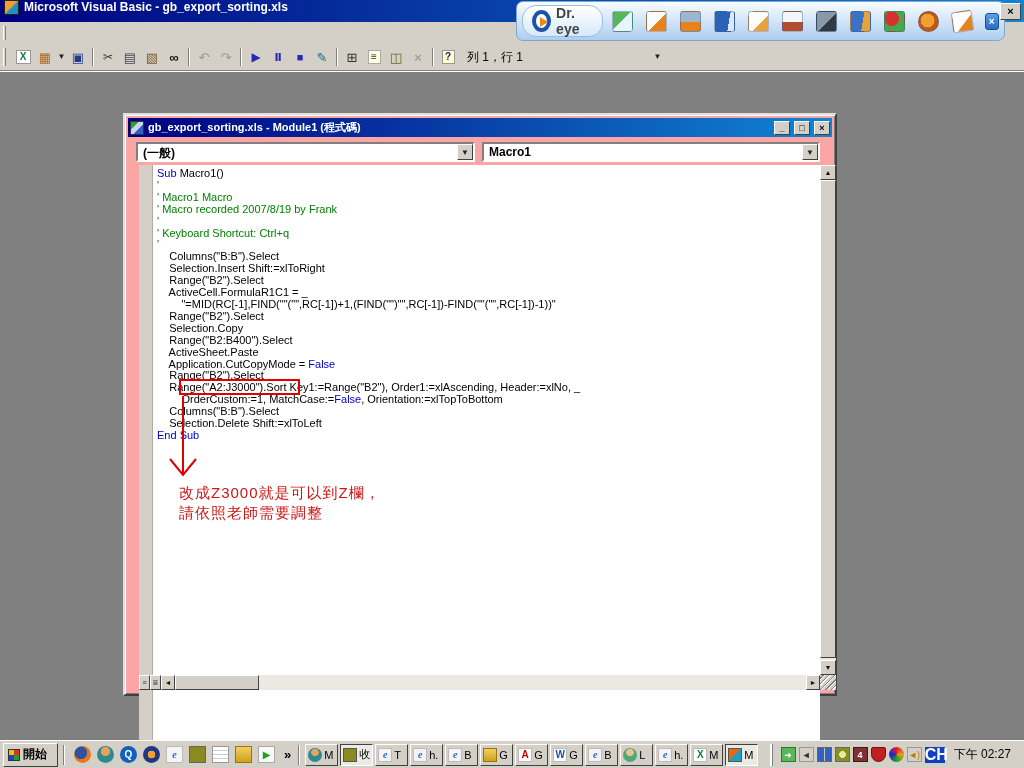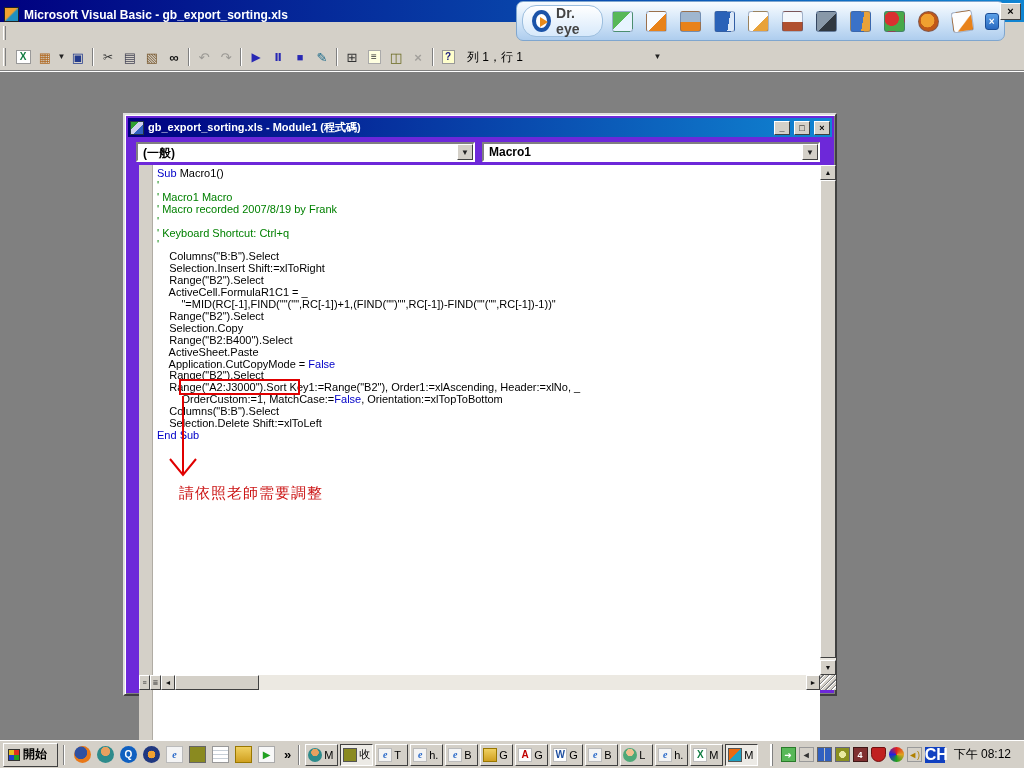--- a/index.html
+++ b/index.html
@@ -1,21 +1,21 @@
 <!DOCTYPE html>
 <html><head>
 <meta charset="utf-8">
 <style>
   *{margin:0;padding:0;box-sizing:border-box;font-family:"Liberation Sans","DejaVu Sans",sans-serif}
   html,body{background:#555}
   #screen{position:relative;width:1024px;height:768px;background:#d4d0c8;overflow:hidden;font-size:12px;color:#000}
   .out2{border:2px solid;border-color:#dfdfdf #404040 #404040 #dfdfdf;box-shadow:inset 1px 1px 0 #fff,inset -1px -1px 0 #808080}
 
   
-  .titlebar{position:absolute;left:0;top:0;width:1024px;height:22px;background:linear-gradient(90deg,#000080,#1085d2);display:flex;align-items:flex-end;padding:0 4px;gap:5px;z-index:10}
+  .titlebar{position:absolute;left:0;top:0;width:1024px;height:22px;background:linear-gradient(90deg,#000080,#1085d2);display:flex;align-items:flex-start;padding:0 4px;gap:5px;z-index:10}
   .app-ico{width:15px;height:15px;background:linear-gradient(135deg,#f0a030 45%,#2090c0 55%);border:1px solid #222;flex:0 0 auto}
   .title-text{color:#fff;font-weight:bold;font-size:12px;white-space:nowrap}
   .main-close{position:absolute;right:3px;top:3px;width:21px;height:17px;background:#d4d0c8;border:1px solid;border-color:#fff #404040 #404040 #fff;font-weight:bold;font-size:11px;line-height:14px;text-align:center;z-index:60}
 
   
   .menubar{position:absolute;left:0;top:22px;width:1024px;height:22px;background:#d4d0c8;display:flex;align-items:center;padding-left:12px;z-index:5}
   .grip{position:absolute;left:3px;top:4px;bottom:4px;width:3px;border-left:1px solid #fff;border-right:1px solid #808080}
   .menu-item{padding:3px 8px;font-size:12px;white-space:nowrap}
 
   
@@ -34,21 +34,21 @@
   .dreye-ring::after{content:"";position:absolute;left:4px;top:3px;border-left:8px solid #e88a1a;border-top:5px solid transparent;border-bottom:5px solid transparent}
   .dreye-label{font-weight:bold;font-size:14px;color:#444}
   .dicon{width:31px;height:31px;border-radius:4px;display:flex;align-items:center;justify-content:center}
   .dicon i{display:block;width:21px;height:21px;border-radius:3px;border:1px solid rgba(60,90,140,.45)}
   .dreye-close{margin-left:3px;width:17px;height:17px;background:linear-gradient(#5aa0e8,#2a6ac0);border:1px solid #1c4e96;border-radius:3px;color:#fff;font-size:10px;font-weight:bold;text-align:center;line-height:15px}
 
   
   .mdi{position:absolute;left:0;top:71px;width:1024px;height:669px;background:#808080;border-top:1px solid #404040}
 
   
-  .cw{position:absolute;left:123px;top:112px;width:714px;height:583px;background:#6d28d9}
+  .cw{position:absolute;left:123px;top:112px;width:714px;height:583px;background:#fca5a5}
   .cw-title{position:absolute;left:3px;top:3px;width:704px;height:19px;background:linear-gradient(90deg,#000080,#1085d2);display:flex;align-items:center;padding:0 2px;gap:4px}
   .cw-ico{width:14px;height:14px;background:linear-gradient(135deg,#30a030 30%,#d0d0f0 30% 60%,#3060c0 60%);border:1px solid #234;flex:0 0 auto}
   .cw-title-text{color:#fff;font-weight:bold;font-size:11px;flex:1;white-space:nowrap;overflow:hidden}
   .cwbtn{width:16px;height:14px;background:#d4d0c8;border:1px solid;border-color:#fff #404040 #404040 #fff;font-size:9px;font-weight:bold;line-height:12px;text-align:center;flex:0 0 auto}
   .combo{position:absolute;height:20px;background:#fff;border:2px solid;border-color:#808080 #fff #fff #808080;font-weight:bold;font-size:12px;padding:1px 5px;white-space:nowrap}
   .combo .dd{position:absolute;right:0;top:0;width:16px;height:16px;background:#d4d0c8;border:1px solid;border-color:#fff #404040 #404040 #fff;text-align:center;font-size:8px;line-height:15px;color:#222}
   .code-area{position:absolute;left:14px;top:50px;width:681px;height:629px;background:#fff;overflow:hidden}
   .code-margin{position:absolute;left:0;top:0;width:14px;height:100%;background:#d4d0c8;border-right:1px solid #b0aca4}
   .code-pre{position:absolute;left:18px;top:3px;font-family:"DejaVu Sans Mono","Liberation Mono",monospace;font-size:11px;line-height:11.9px;white-space:pre;color:#000}
   .k1{color:#0000c8}.k2{color:#008000}
@@ -233,20 +233,21 @@
       <div class="code-area">
         <div class="code-margin"></div>
         <div class="code-pre" id="code-pre"><div><span class="k1">Sub</span><span class="k0"> Macro1()</span></div><div><span class="k2">'</span></div><div><span class="k2">' Macro1 Macro</span></div><div><span class="k2">' Macro recorded 2007/8/19 by Frank</span></div><div><span class="k2">'</span></div><div><span class="k2">' Keyboard Shortcut: Ctrl+q</span></div><div><span class="k2">'</span></div><div><span class="k0">    Columns("B:B").Select</span></div><div><span class="k0">    Selection.Insert Shift:=xlToRight</span></div><div><span class="k0">    Range("B2").Select</span></div><div><span class="k0">    ActiveCell.FormulaR1C1 = _</span></div><div><span class="k0">        "=MID(RC[-1],FIND(""("",RC[-1])+1,(FIND("")"",RC[-1])-FIND(""("",RC[-1])-1))"</span></div><div><span class="k0">    Range("B2").Select</span></div><div><span class="k0">    Selection.Copy</span></div><div><span class="k0">    Range("B2:B400").Select</span></div><div><span class="k0">    ActiveSheet.Paste</span></div><div><span class="k0">    Application.CutCopyMode = </span><span class="k1">False</span></div><div><span class="k0">    Range("B2").Select</span></div><div><span class="k0">    Range("A2:J3000").Sort Key1:=Range("B2"), Order1:=xlAscending, Header:=xlNo, _</span></div><div><span class="k0">        OrderCustom:=1, MatchCase:=</span><span class="k1">False</span><span class="k0">, Orientation:=xlTopToBottom</span></div><div><span class="k0">    Columns("B:B").Select</span></div><div><span class="k0">    Selection.Delete Shift:=xlToLeft</span></div><div><span class="k1">End</span><span class="k0"> </span><span class="k1">Sub</span></div></div>
 
         <div class="red-box"></div>
         <svg class="arrow-svg" width="681" height="510">
           <line x1="44" y1="231" x2="44" y2="308" stroke="#e00000" stroke-width="2"></line>
           <polyline points="31,294 44,310 57,294" fill="none" stroke="#e00000" stroke-width="2"></polyline>
         </svg>
         <div class="note">
+          <div>改成Z3000就是可以到Z欄，</div>
           <div>請依照老師需要調整</div>
         </div>
       </div>
 
       <div class="vscroll">
         <span class="sbtn" style="left:0;top:0">▲</span>
         <span class="vthumb"></span>
         <span class="sbtn" style="left:0;top:495px">▼</span>
       </div>
 
@@ -339,16 +340,16 @@
           <span class="tray-ic" style="background: rgb(88, 184, 88); border: 1px solid rgb(42, 122, 42);">➜</span>
           <span class="tray-ic" style="background: rgb(212, 208, 200); color: rgb(51, 51, 51); border: 1px solid rgb(153, 153, 153);">◄</span>
           <span class="tray-ic" style="background: linear-gradient(90deg, rgb(48, 96, 192) 45%, rgb(200, 196, 188) 45%, rgb(200, 196, 188) 55%, rgb(48, 96, 192) 55%); border: 1px solid rgb(102, 102, 102);"></span>
           <span class="tray-ic" style="background: radial-gradient(circle, rgb(232, 232, 160) 35%, rgb(138, 144, 32) 40%); border: 1px solid rgb(102, 102, 119);"></span>
           <span class="tray-ic" style="background: rgb(128, 48, 48); color: rgb(255, 255, 255); font-weight: bold; border: 1px solid rgb(64, 24, 24);">4</span>
           <span class="tray-ic" style="background: rgb(192, 32, 32); border-radius: 2px 2px 50% 50%; border: 1px solid rgb(112, 16, 16);"></span>
           <span class="tray-ic" style="border-radius: 50%; background: conic-gradient(rgb(224, 32, 32), rgb(224, 160, 32), rgb(32, 160, 32), rgb(32, 32, 224), rgb(224, 32, 32));"></span>
           <span class="tray-ic" style="background: rgb(212, 208, 200); color: rgb(176, 128, 0); border: 1px solid rgb(153, 153, 153);">◄)</span>
         </span>
       <span class="lang-badge">CH</span>
-      <span class="clock">下午 08:12</span>
+      <span class="clock">下午 02:27</span>
     </div>
   </div>
 </div>
 
 </body></html>

